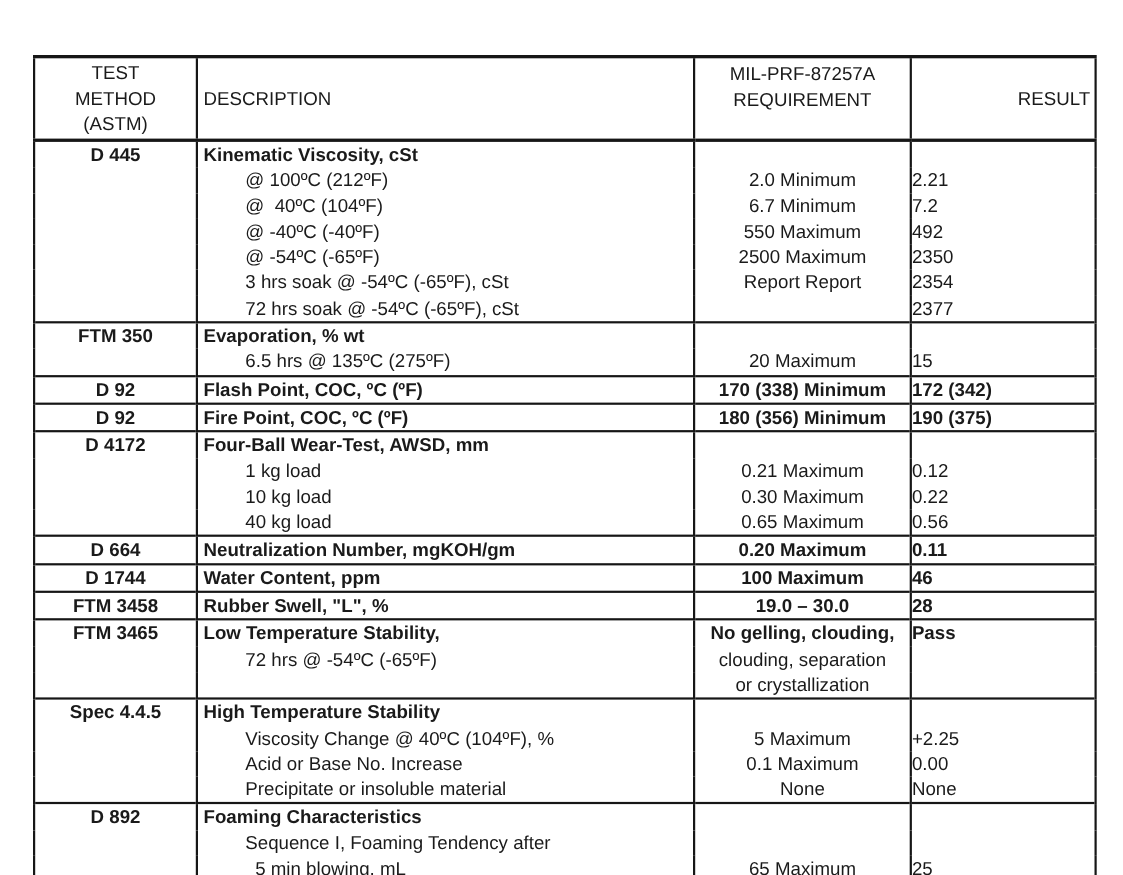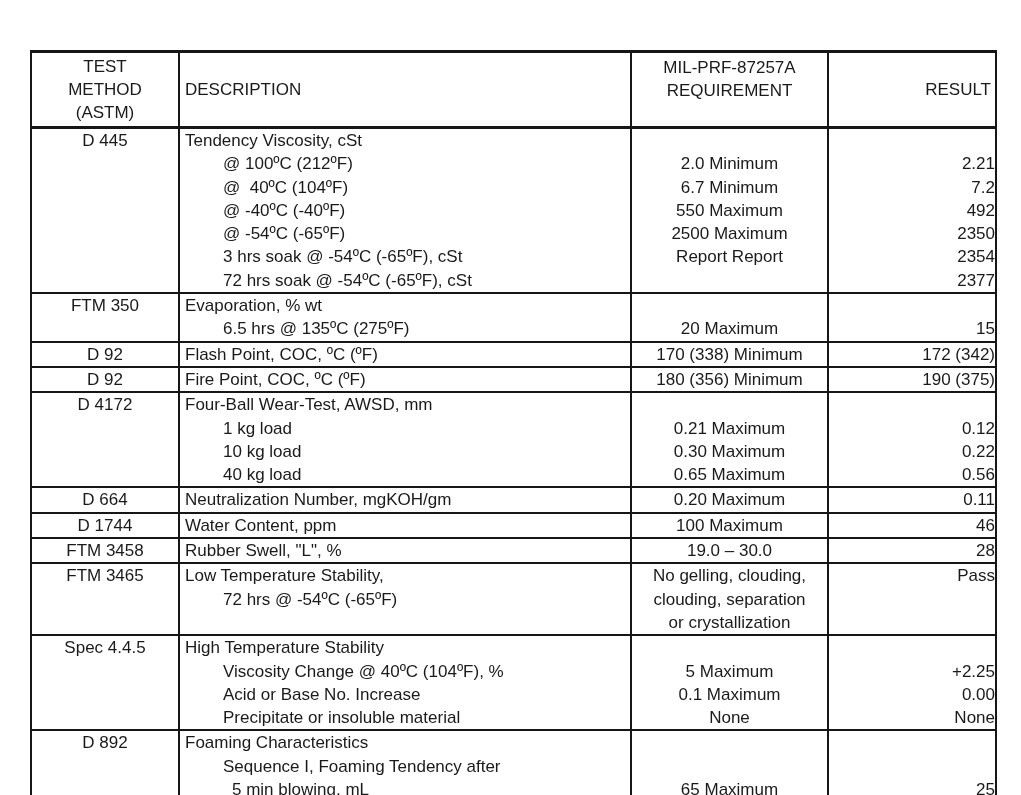--- a/index.html
+++ b/index.html
@@ -53,28 +53,28 @@
   thead th.c4 { text-align: right; }
 
   tbody td {
     border-left: 2px solid var(--border);
     border-right: 2px solid var(--border);
     height: 23.3px;
     line-height: 23.3px;
     padding: 0;
     overflow: hidden;
   }
-  tbody tr.section-start td { border-top: 2px solid var(--border); }
+  tbody tr.section-start td { border-top: 2px solid var(--border); font-weight: bold; }
   td.method { text-align: center; vertical-align: top; white-space: pre; }
   td.desc   { text-align: left; white-space: pre; padding-left: 5px; }
   td.desc.ind-1 { padding-left: 43px; }
   td.desc.ind-2 { padding-left: 52px; }
   td.desc.ind-3 { padding-left: 89px; }
   td.req    { text-align: center; white-space: pre; }
-  td.result { text-align: right; white-space: pre; }
+  td.result { text-align: left; white-space: pre; }
 </style>
 </head>
 <body>
 
 <div class="page">
   <table class="report">
     <colgroup>
       <col class="c1">
         <col class="c2">
         <col class="c3">
@@ -91,21 +91,21 @@
         <th class="c3">
           <span class="hline">MIL-PRF-87257A</span>
           <span class="hline">REQUIREMENT</span>
         </th>
         <th class="c4">RESULT</th>
       </tr>
     </thead>
     <tbody>
         <tr class="section-start">
           <td class="method" rowspan="7">D 445</td>
-          <td class="desc ind-0">Tendency Viscosity, cSt</td>
+          <td class="desc ind-0">Kinematic Viscosity, cSt</td>
           <td class="req"></td>
           <td class="result"></td>
         </tr>
         <tr>
           <td class="desc ind-1">@ 100ºC (212ºF)</td>
           <td class="req">2.0 Minimum</td>
           <td class="result">2.21</td>
         </tr>
         <tr>
           <td class="desc ind-1">@  40ºC (104ºF)</td>

